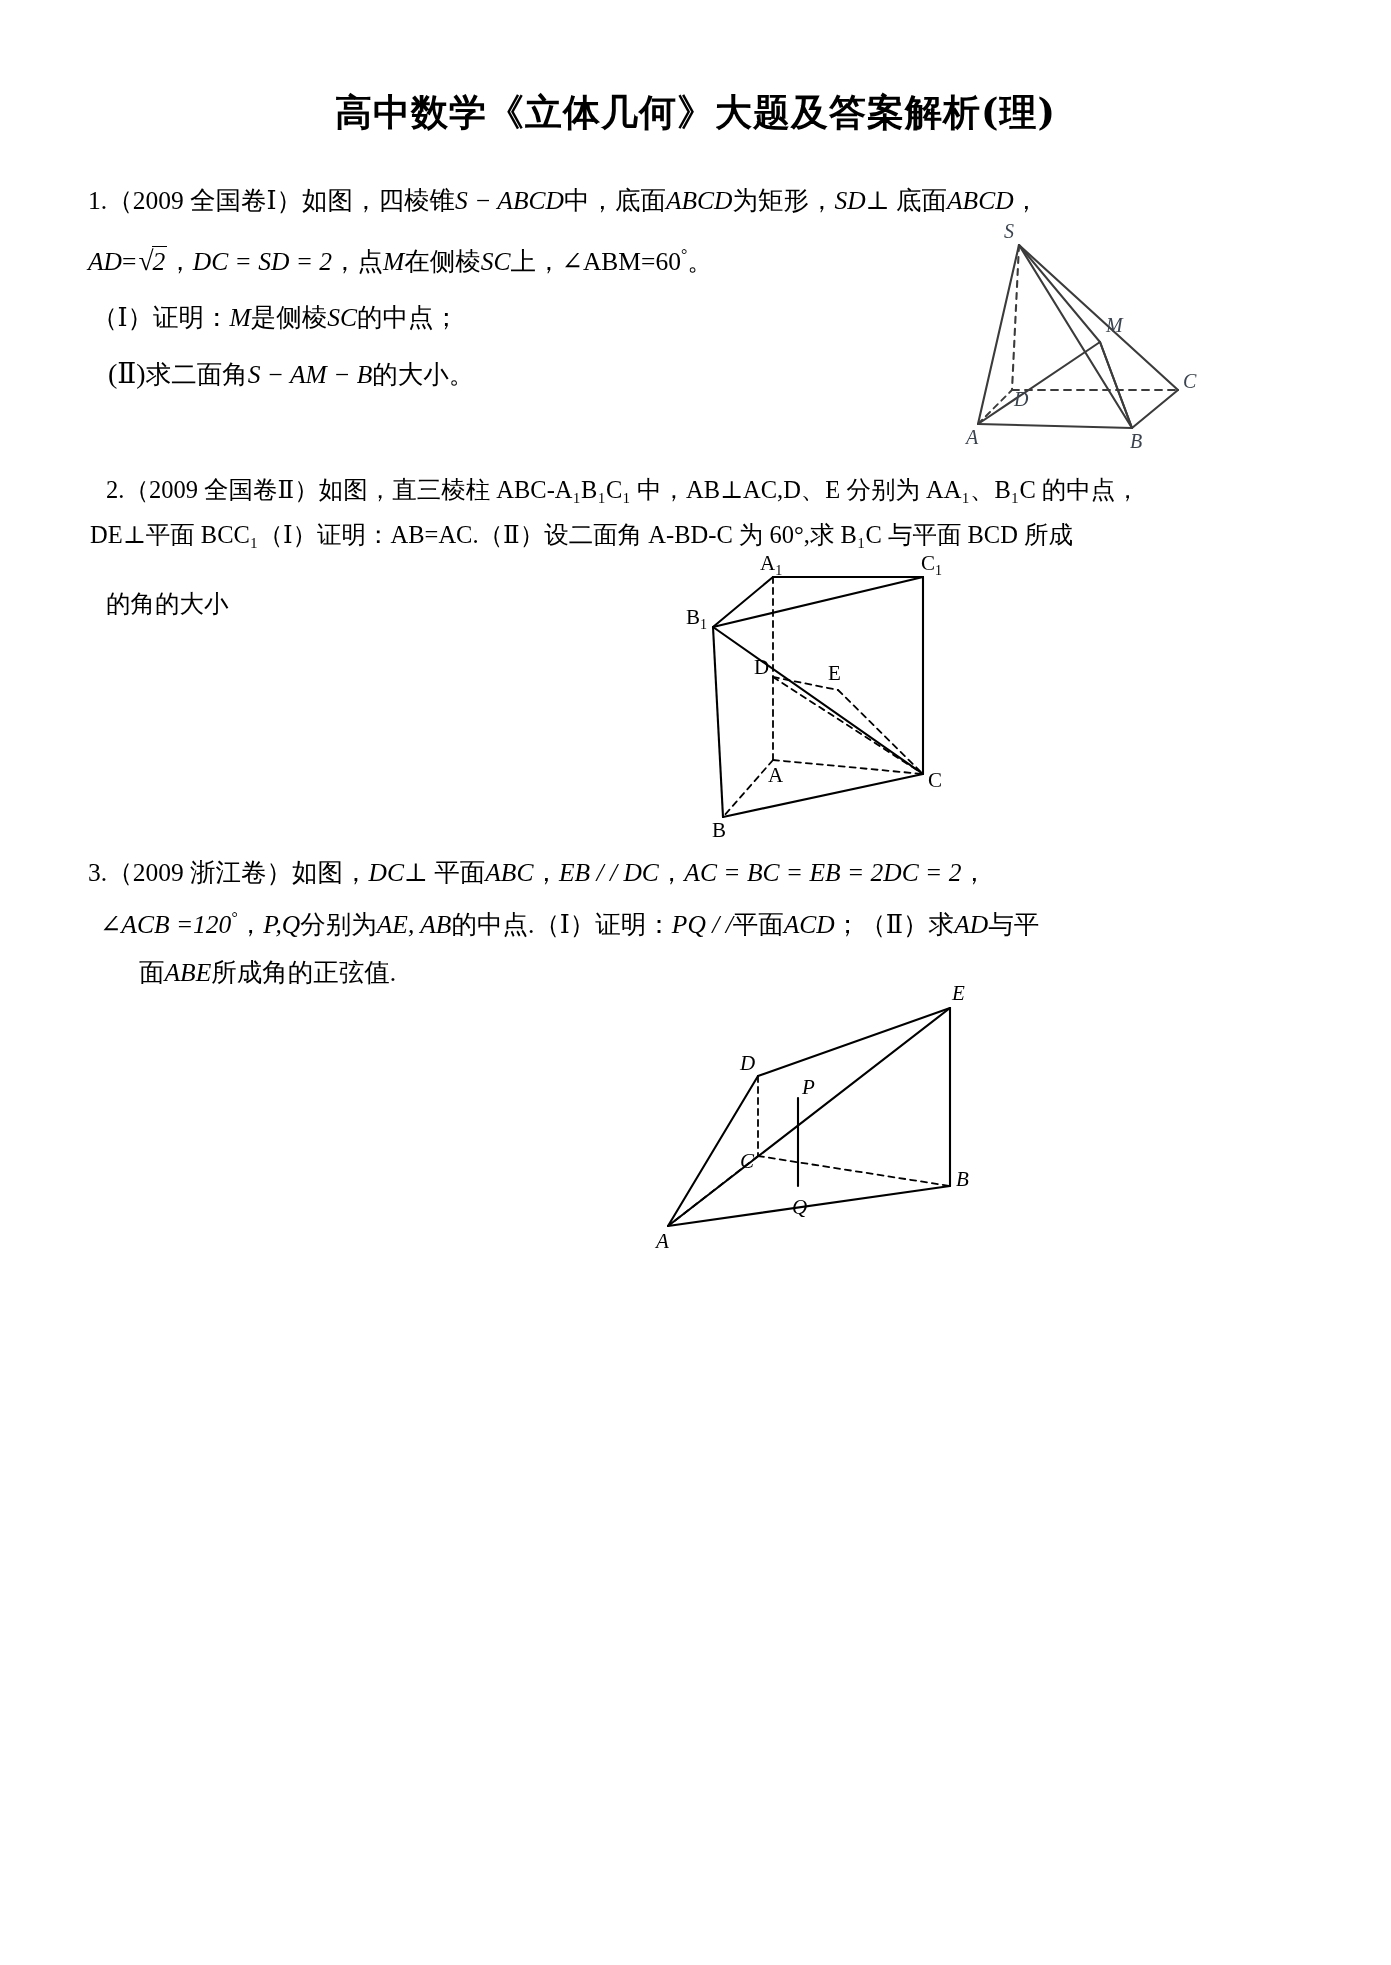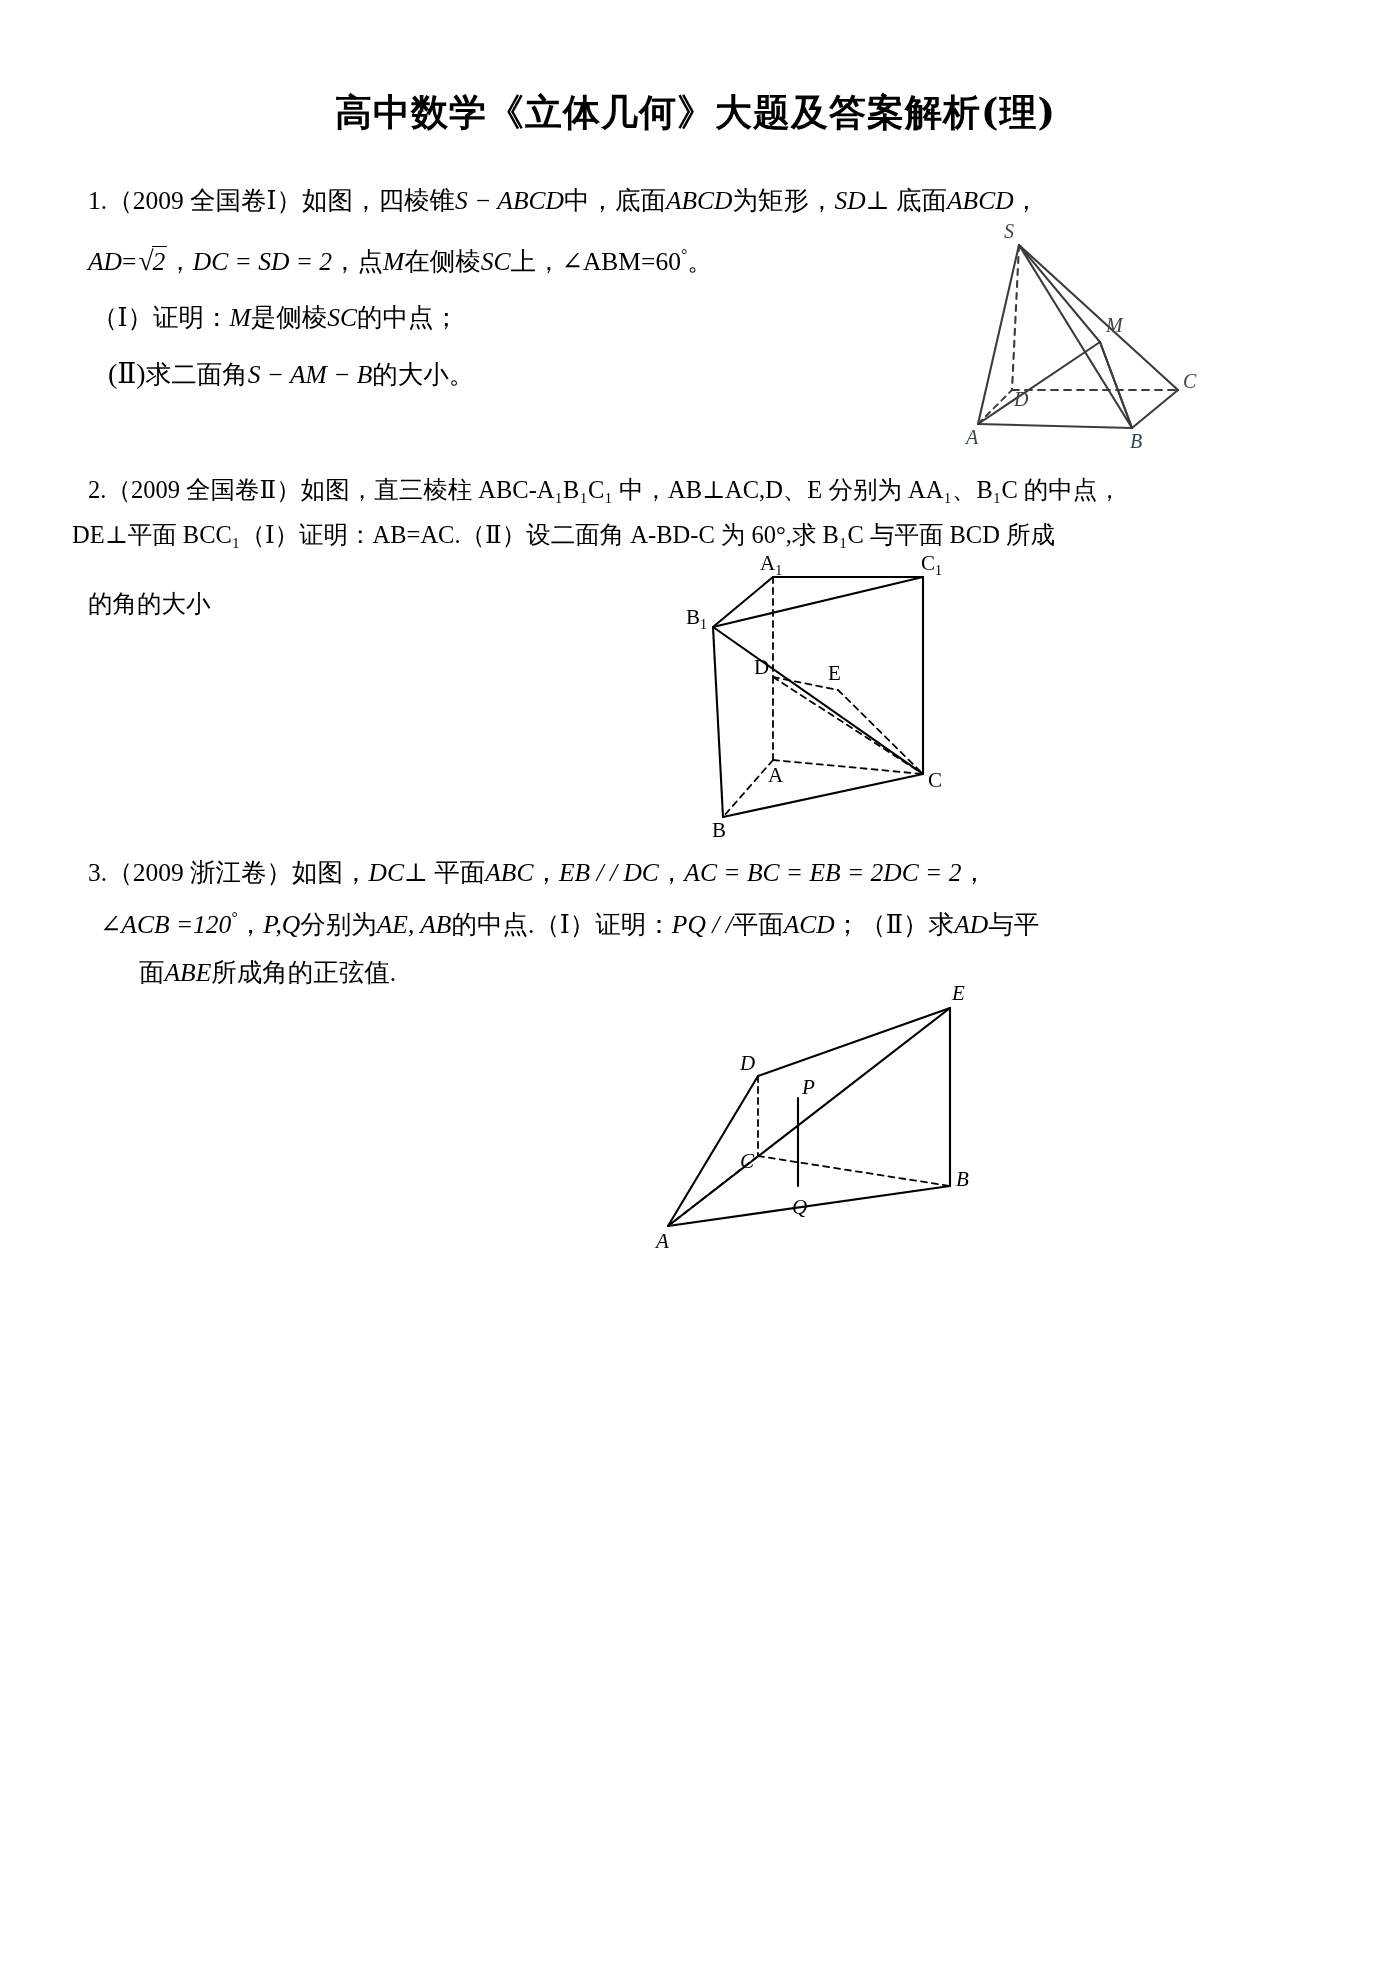--- a/index.html
+++ b/index.html
@@ -53,20 +53,21 @@
   .mathline {
     font-family: "Liberation Serif", "DejaVu Serif", serif;
     font-size: 25.5px;
     line-height: 1;
   }
   
   .heiline {
     font-family: "Liberation Serif", "DejaVu Serif", serif;
     font-size: 24.5px;
     line-height: 1;
+    margin-left: 18px;
   }
   .it {
     font-style: italic;
     font-family: "Liberation Serif", "DejaVu Serif", serif;
   }
   .sup {
     font-size: 0.62em;
     vertical-align: 0.62em;
     font-style: normal;
   }

